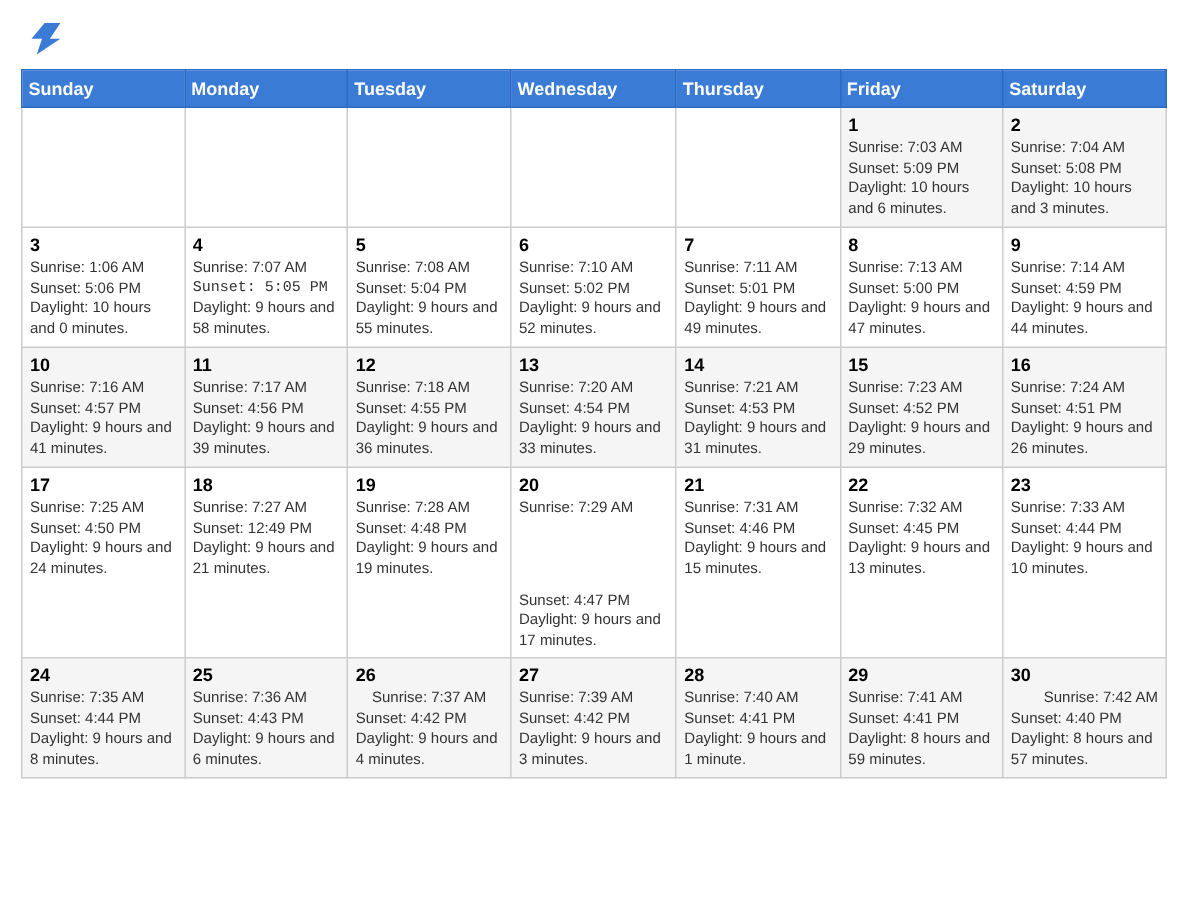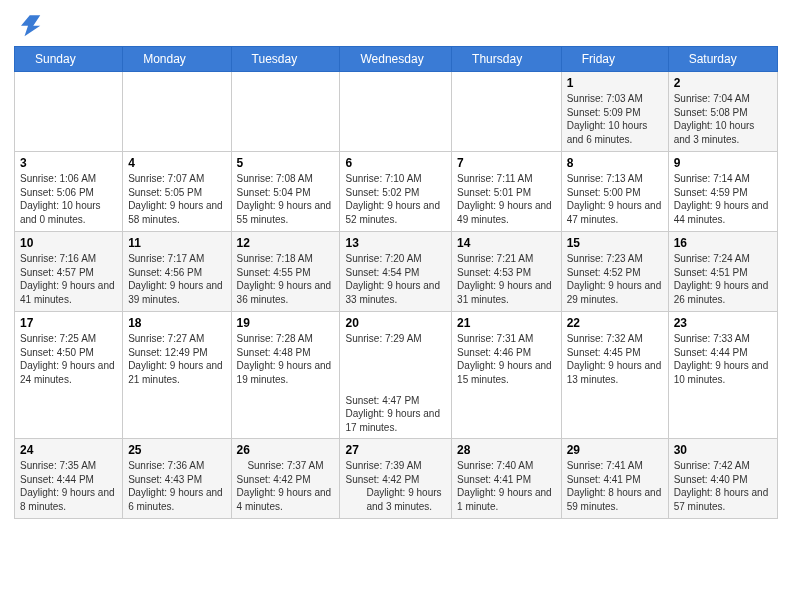--- a/index.html
+++ b/index.html
@@ -54,24 +54,24 @@
     table {
       width: 100%;
       border-collapse: collapse;
       font-size: 10.5px;
     }
     thead tr {
       background-color: #3a7bd5;
     }
     thead th {
       color: #fff;
-      padding: 5px 20px;
+      padding: 5px 4px;
       text-align: left;
       font-size: 12px;
-      font-weight: normal;
+      font-weight: bold;
       border: 1px solid #2a6bc5;
     }
     tbody tr {
       background: #fff;
     }
     tbody tr:nth-child(odd) {
       background: #f5f5f5;
     }
     tbody td {
       border: 1px solid #ccc;
@@ -158,21 +158,21 @@
             <div class="day-info">
               <span style="display: block;">Sunrise: 1:06 AM</span>
               <span style="display: block;">Sunset: 5:06 PM</span>
               <span style="display: block;">Daylight: 10 hours and 0 minutes.</span>
             </div>
           </td>
           <td>
             <span class="day-num">4</span>
             <div class="day-info">
               <span style="display: block;">Sunrise: 7:07 AM</span>
-              <span style="display: block;">Sunset: 5:05 PM</span>
+              <span style="display: block; font-family: Liberation Mono, monospace;">Sunset: 5:05 PM</span>
               <span style="display: block;">Daylight: 9 hours and 58 minutes.</span>
             </div>
           </td>
           <td>
             <span class="day-num">5</span>
             <div class="day-info">
               <span style="display: block;">Sunrise: 7:08 AM</span>
               <span style="display: block;">Sunset: 5:04 PM</span>
               <span style="display: block;">Daylight: 9 hours and 55 minutes.</span>
             </div>
@@ -349,21 +349,21 @@
               <span style="display: block; text-align: center;">Sunrise: 7:37 AM</span>
               <span style="display: block;">Sunset: 4:42 PM</span>
               <span style="display: block;">Daylight: 9 hours and 4 minutes.</span>
             </div>
           </td>
           <td>
             <span class="day-num">27</span>
             <div class="day-info">
               <span style="display: block;">Sunrise: 7:39 AM</span>
               <span style="display: block;">Sunset: 4:42 PM</span>
-              <span style="display: block; margin-left: 21px;">Daylight: 9 hours and 3 minutes.</span>
+              <span style="display: block;">Daylight: 9 hours and 3 minutes.</span>
             </div>
           </td>
           <td>
             <span class="day-num">28</span>
             <div class="day-info">
               <span style="display: block;">Sunrise: 7:40 AM</span>
               <span style="display: block;">Sunset: 4:41 PM</span>
               <span style="display: block;">Daylight: 9 hours and 1 minute.</span>
             </div>
           </td>
@@ -371,21 +371,21 @@
             <span class="day-num">29</span>
             <div class="day-info">
               <span style="display: block;">Sunrise: 7:41 AM</span>
               <span style="display: block;">Sunset: 4:41 PM</span>
               <span style="display: block;">Daylight: 8 hours and 59 minutes.</span>
             </div>
           </td>
           <td>
             <span class="day-num">30</span>
             <div class="day-info">
-              <span style="display: block;">Sunrise: 7:42 AM</span>
+              <span style="display: block; text-align: right;">Sunrise: 7:42 AM</span>
               <span style="display: block;">Sunset: 4:40 PM</span>
               <span style="display: block;">Daylight: 8 hours and 57 minutes.</span>
             </div>
           </td>
         </tr>
       </tbody>
   </table>
 </div>
 
 </body></html>

